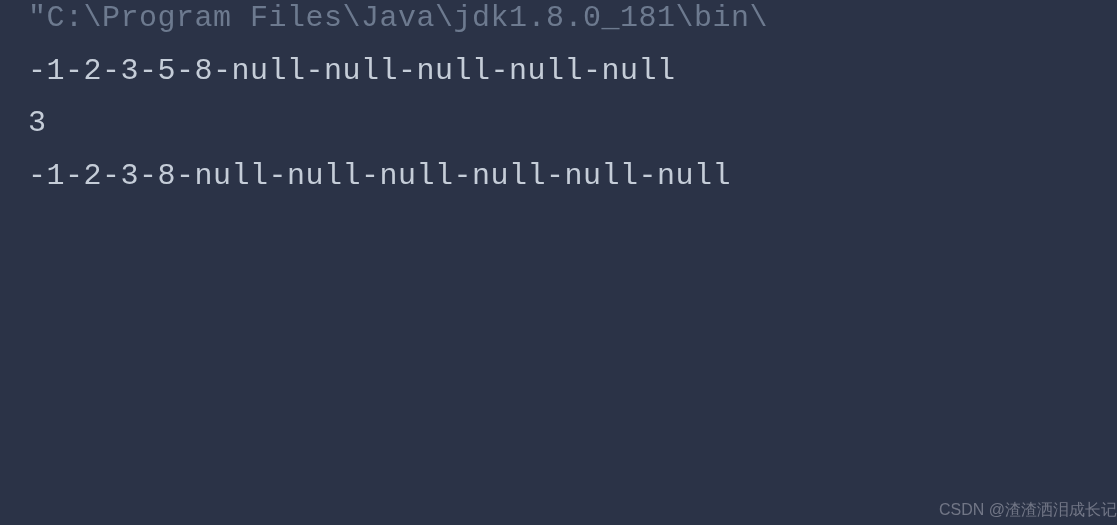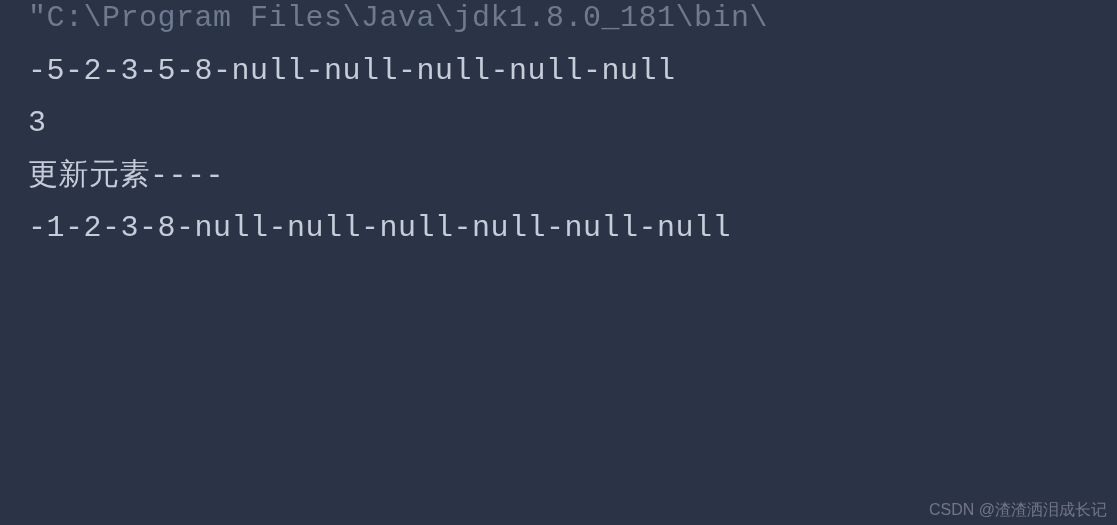--- a/index.html
+++ b/index.html
@@ -28,31 +28,30 @@
       overflow: hidden;
     }
     .path-line {
       color: #6d7a8f;
       font-size: 30px;
       margin-top: -8px;
     }
     .watermark {
       position: absolute;
       bottom: 4px;
-      right: 10px;
+      right: 0;
       font-size: 16px;
       color: rgba(200, 200, 210, 0.45);
       font-family: sans-serif;
       letter-spacing: 0;
     }
   </style>
 </head>
 <body>
 
 <div class="console">
   <div class="line path-line">"C:\Program Files\Java\jdk1.8.0_181\bin\</div>
-  <div class="line">-5-2-3-5-8-null-null-null-null-null</div>
+  <div class="line">-1-2-3-5-8-null-null-null-null-null</div>
   <div class="line">3</div>
-  <div class="line">更新元素----</div>
   <div class="line">-1-2-3-8-null-null-null-null-null-null</div>
 </div>
 
 <div class="watermark">CSDN @渣渣洒泪成长记</div>
 
 </body></html>

